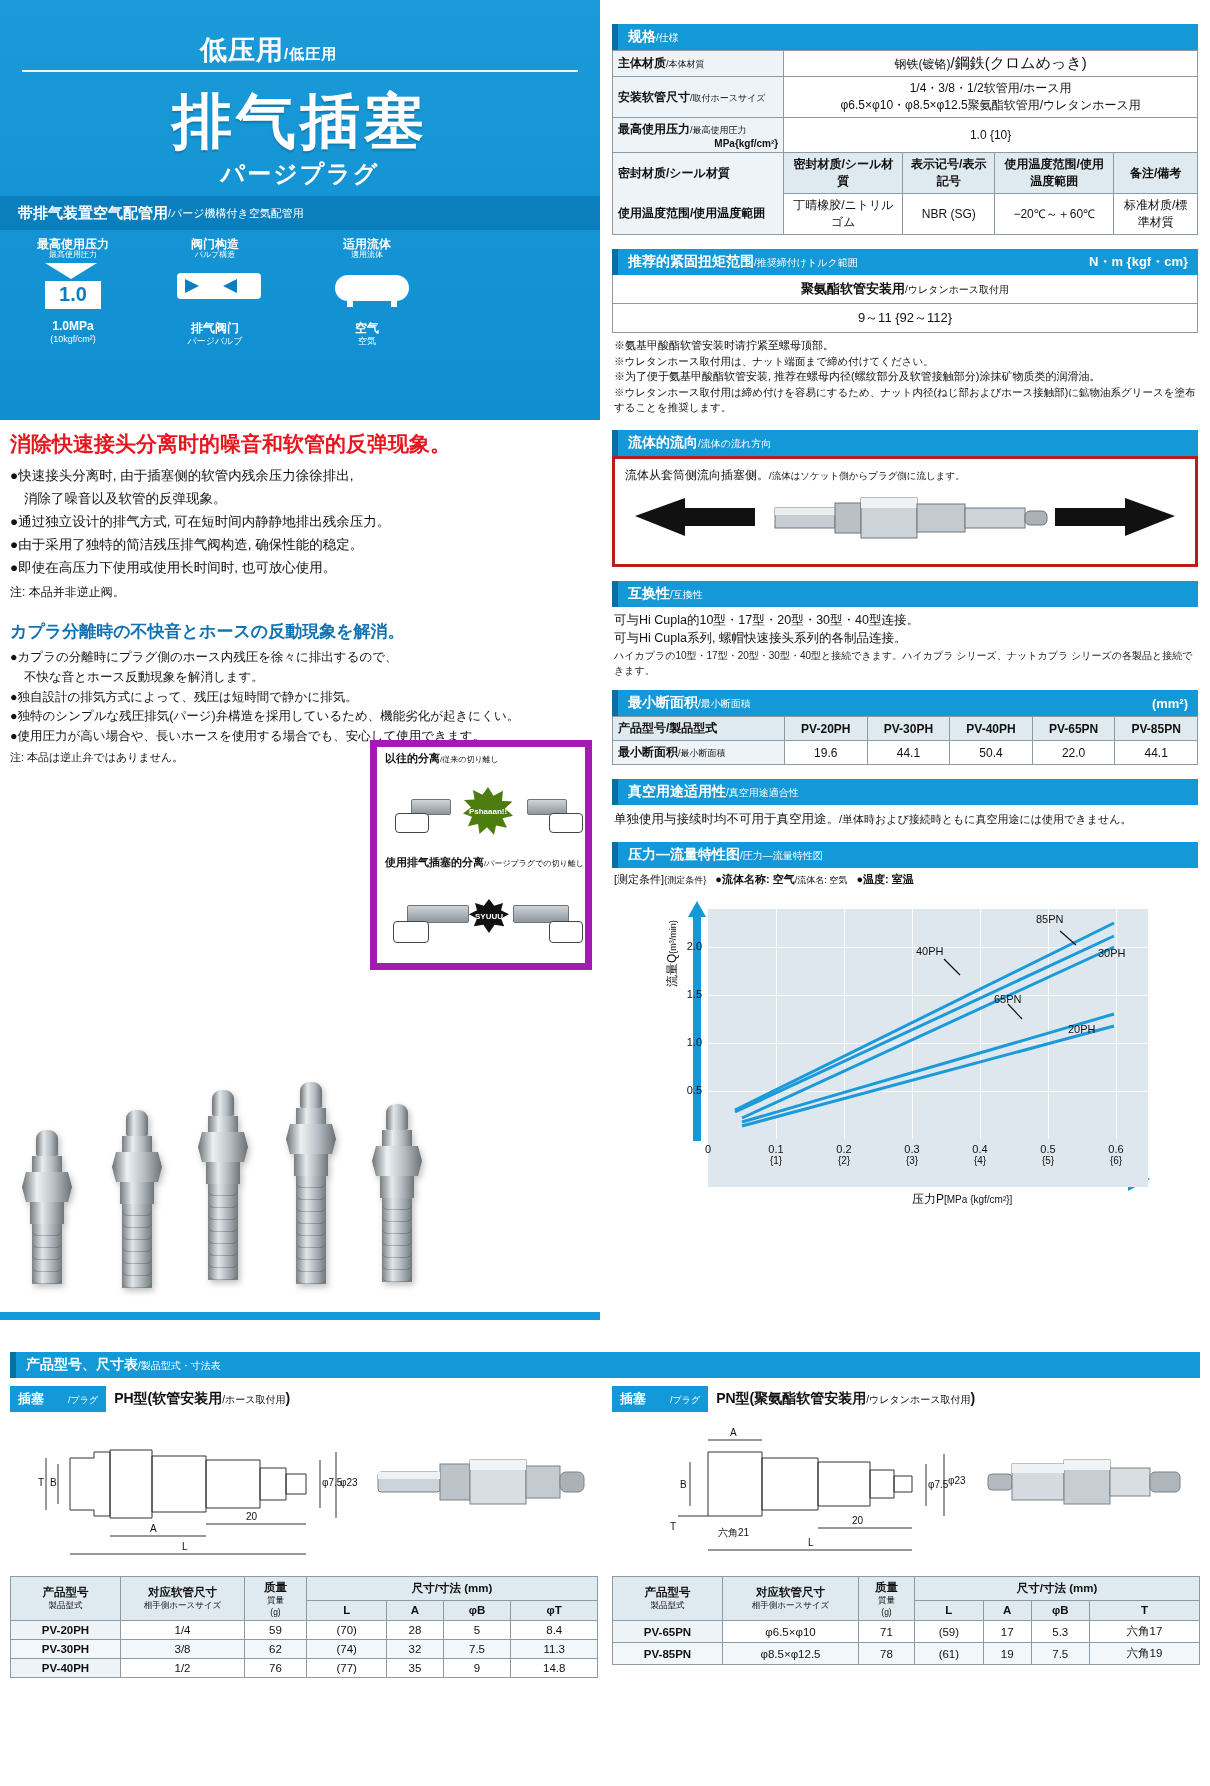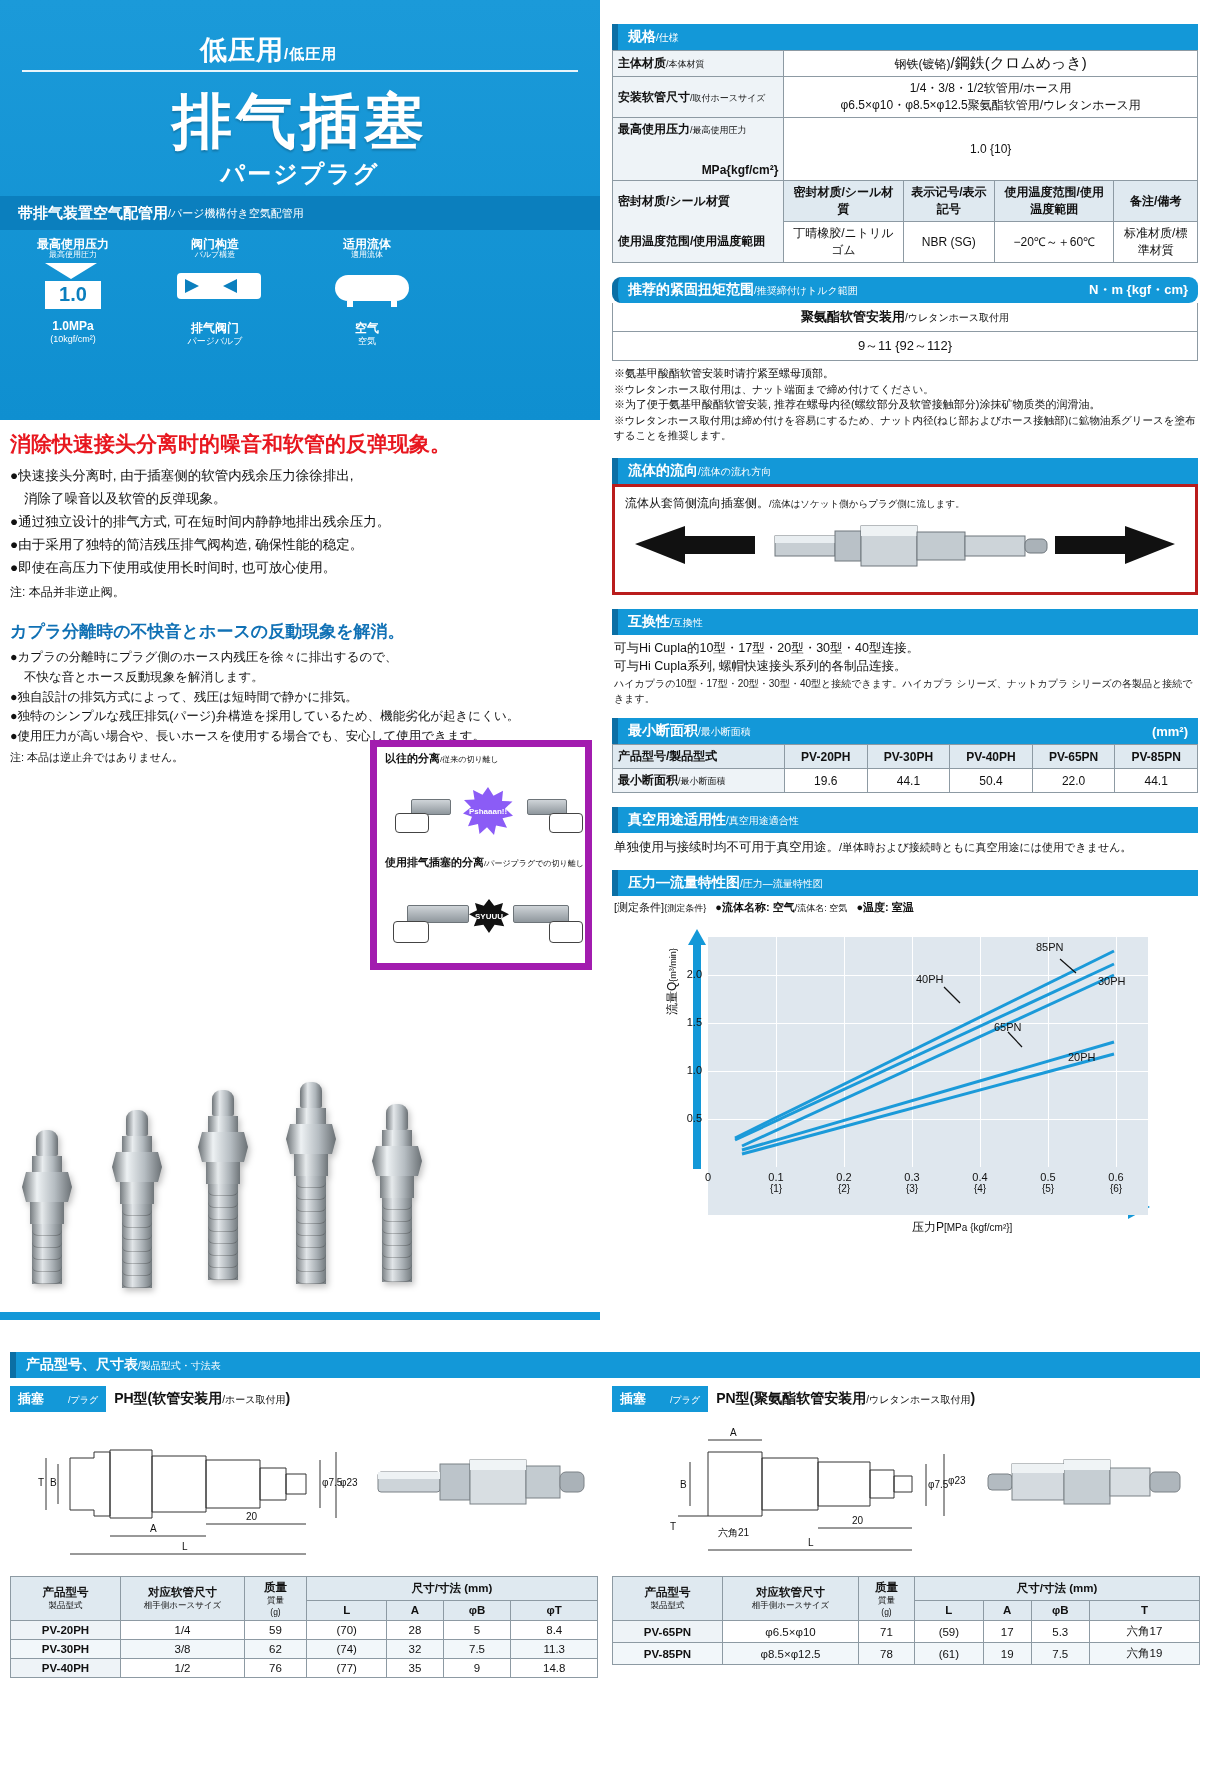--- a/index.html
+++ b/index.html
@@ -89,21 +89,21 @@
     position:absolute; left:370px; top:740px; width:222px; height:230px;
     border:7px solid #a21caf; background:#fff;
   }
   .illus .cap { font-size:11px; font-weight:bold; padding:4px 0 0 8px; }
   .illus .cap small { font-size:8px; font-weight:normal; }
   .illus .cap2 { font-size:11px; font-weight:bold; padding:4px 0 0 8px; position:absolute; top:104px; left:0;}
   .illus .cap2 small { font-size:8px; font-weight:normal; }
   .hand { position:absolute; width:26px;height:16px;background:#fff;border:1px solid #444;border-radius:4px;}
   .burst {
     position:absolute; left:86px; top:40px; width:50px; height:48px;
-    background:#8b5cf6; color:#fff; font-size:8px; font-weight:bold;
+    background:#4d7c0f; color:#fff; font-size:8px; font-weight:bold;
     display:flex;align-items:center;justify-content:center; text-align:center;
     clip-path:polygon(50% 0%,61% 18%,80% 8%,78% 29%,99% 30%,84% 45%,100% 60%,79% 65%,88% 85%,66% 80%,62% 100%,48% 84%,33% 98%,30% 77%,10% 82%,18% 62%,0% 55%,16% 42%,2% 27%,23% 26%,20% 6%,39% 16%);
   }
   .burst2 {
     position:absolute; left:92px; top:152px; width:40px; height:34px;
     background:#111; color:#fff; font-size:8px; font-weight:bold;
     display:flex;align-items:center;justify-content:center;
     clip-path:polygon(50% 0%,63% 20%,85% 12%,80% 33%,100% 45%,80% 57%,88% 80%,64% 76%,50% 100%,36% 76%,12% 80%,20% 57%,0% 45%,20% 33%,15% 12%,37% 20%);
   }
   .plug-sil { position:absolute; background:linear-gradient(180deg,#cfd4d8,#8f979d); border:1px solid #6d7479; border-radius:2px;}
@@ -393,42 +393,42 @@
       <tr>
         <td class="lbl"><span>安装软管尺寸</span><small>/<span>取付ホースサイズ</span></small></td>
         <td colspan="4">
           <div>1/4・3/8・1/2软管用/ホース用</div>
           <div>φ6.5×φ10・φ8.5×φ12.5聚氨酯软管用/ウレタンホース用</div>
         </td>
       </tr>
       <tr>
         <td class="lbl">
           <span>最高使用压力</span><small>/<span>最高使用圧力</span></small>
-          <span style="float:right; font-size:12px;margin-top:25px;">MPa{kgf/cm²}</span>
+          <span style="float:right; font-size:10px;">MPa{kgf/cm²}</span>
         </td>
         <td colspan="4">1.0 {10}</td>
       </tr>
       <tr>
         <td class="lbl" style="border-bottom:none;"><span>密封材质/シール材質</span></td>
         <th style="width:120px;">密封材质/シール材質</th>
         <th style="width:92px;">表示记号/表示記号</th>
         <th style="width:120px;">使用温度范围/使用温度範囲</th>
         <th style="width:84px;">备注/備考</th>
       </tr>
       <tr>
         <td class="lbl" style="border-top:none;"><span>使用温度范围/使用温度範囲</span></td>
         <td>丁晴橡胶/ニトリルゴム</td>
         <td>NBR (SG)</td>
         <td>−20℃～＋60℃</td>
         <td>标准材质/標準材質</td>
       </tr>
     </tbody>
       </table>
 
-    <div class="sec-head" style="margin-top:14px;border-radius:9px;">
+    <div class="sec-head" style="margin-top:14px;">
       <div><span>推荐的紧固扭矩范围</span><span class="small">/<span>推奨締付けトルク範囲</span></span></div>
       <div class="right">N・m {kgf・cm}</div>
     </div>
     <div class="torque-box">
       <div class="torque-row1"><span>聚氨酯软管安装用</span><small>/<span>ウレタンホース取付用</span></small></div>
       <div class="torque-row2">9～11 {92～112}</div>
     </div>
     <div class="note-ja">
       <div class="cn">※氨基甲酸酯软管安装时请拧紧至螺母顶部。</div>
       <div>※ウレタンホース取付用は、ナット端面まで締め付けてください。</div>

